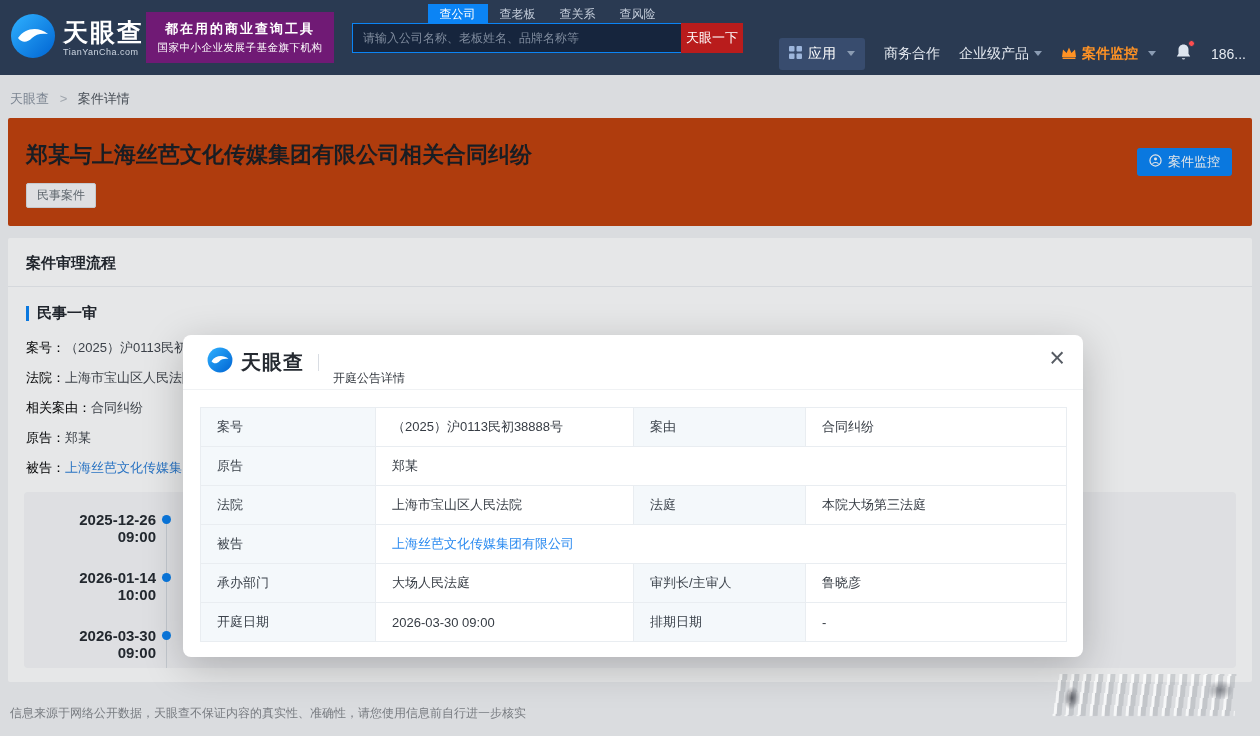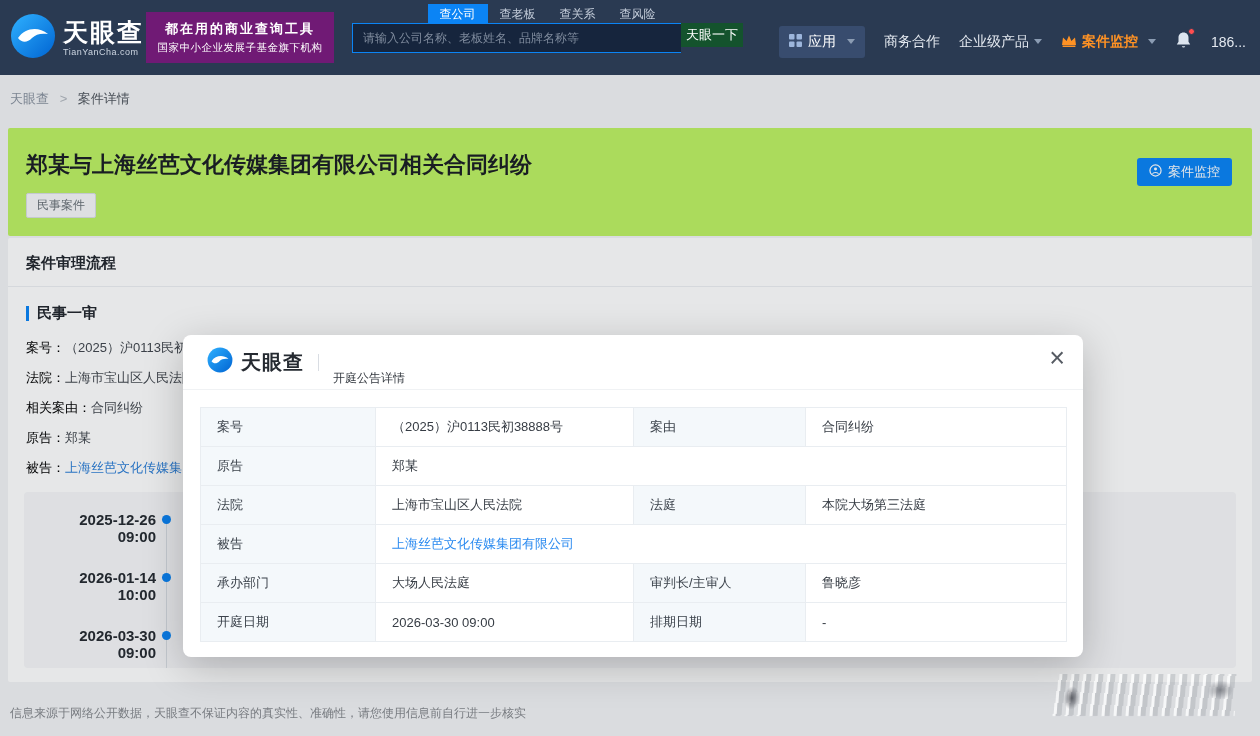--- a/index.html
+++ b/index.html
@@ -23,42 +23,42 @@
   .slogan .s2 { font-size: 10.5px; margin-top: 3px; letter-spacing: .5px; }
 
   .search-area { position: absolute; left: 352px; top: 4px; width: 391px; }
   .tabs { display: flex; height: 19px; justify-content: center; }
   .tab { font-size: 12px; color: #c3ccd9; padding: 2px 12px 0; cursor: pointer; }
   .tab.active { background: #0b84f5; color: #fff; }
   .search-row { display: flex; height: 30px; }
   .search-input { flex: 1; height: 30px; background: #16253d; border: 1px solid #0b84f5; border-right: none;
                   color: #e8edf3; font-size: 12px; padding: 0 10px; outline: none; }
   .search-input::placeholder { color: #7f8b9d; }
-  .search-btn { width: 62px; height: 24px; background: #14532d; border: none; color: #fff; font-size: 13px; cursor: pointer; }
-
-  .nav-right { position: absolute; right: 14px; top: 4px; height: 75px; display: flex; align-items: center; gap: 19px; }
+  .search-btn { width: 62px; height: 30px; background: #b91c1c; border: none; color: #fff; font-size: 13px; cursor: pointer; }
+
+  .nav-right { position: absolute; right: 14px; top: 16px; height: 75px; display: flex; align-items: center; gap: 19px; }
   .apps { background: #384c6e; border-radius: 3px; padding: 7px 10px; color: #fff; font-size: 14px;
           display: flex; align-items: center; gap: 6px; cursor: pointer; }
   .navlink { color: #e4e9f0; font-size: 14px; cursor: pointer; display: flex; align-items: center; }
   .vip { color: #ff9224; font-size: 14px; font-weight: bold; display: flex; align-items: center; gap: 5px; cursor: pointer; }
   .caret { display: inline-block; width: 0; height: 0; border-left: 4px solid transparent; border-right: 4px solid transparent;
            border-top: 5px solid #8b9cb3; margin-left: 5px; }
   .bell-wrap { position: relative; cursor: pointer; display: flex; align-items: center; }
   .bell-dot { position: absolute; top: -3px; right: -3px; width: 7px; height: 7px; border-radius: 50%;
               background: #ff4d4f; border: 1px solid #2a3a52; }
   .phone { color: #e4e9f0; font-size: 14px; cursor: pointer; }
 
   
   .breadcrumb { position: absolute; top: 90px; left: 10px; font-size: 13px; color: #b0b6bd; z-index: 1; }
   .bc-home { color: #8a93a0; cursor: pointer; }
   .bc-sep { margin: 0 7px; }
   .bc-cur { color: #50565e; }
 
   
-  .title-card { position: absolute; top: 128px; left: 8px; right: 8px; height: 108px; background: #bef264; border-radius: 2px; z-index: 1; }
+  .title-card { position: absolute; top: 118px; left: 8px; right: 8px; height: 108px; background: #c2410c; border-radius: 2px; z-index: 1; }
   .case-title { margin: 22px 0 0 18px; font-size: 22px; font-weight: bold; color: #1b1f24; }
   .case-tag { display: inline-block; margin: 13px 0 0 18px; font-size: 12px; color: #697077;
               background: #f6f7f9; border: 1px solid #dadee4; border-radius: 2px; padding: 3px 10px; }
   .monitor-btn { position: absolute; right: 20px; top: 30px; height: 28px; background: #0b84f5; border: none;
                  border-radius: 3px; color: #fff; font-size: 13px; padding: 0 12px; display: flex;
                  align-items: center; gap: 6px; cursor: pointer; }
 
   
   .flow-card { position: absolute; top: 238px; left: 8px; right: 8px; bottom: 54px; background: #fff; border-radius: 2px; z-index: 1; }
   .card-head { height: 49px; line-height: 49px; padding-left: 18px; border-bottom: 1px solid #edeff2;

